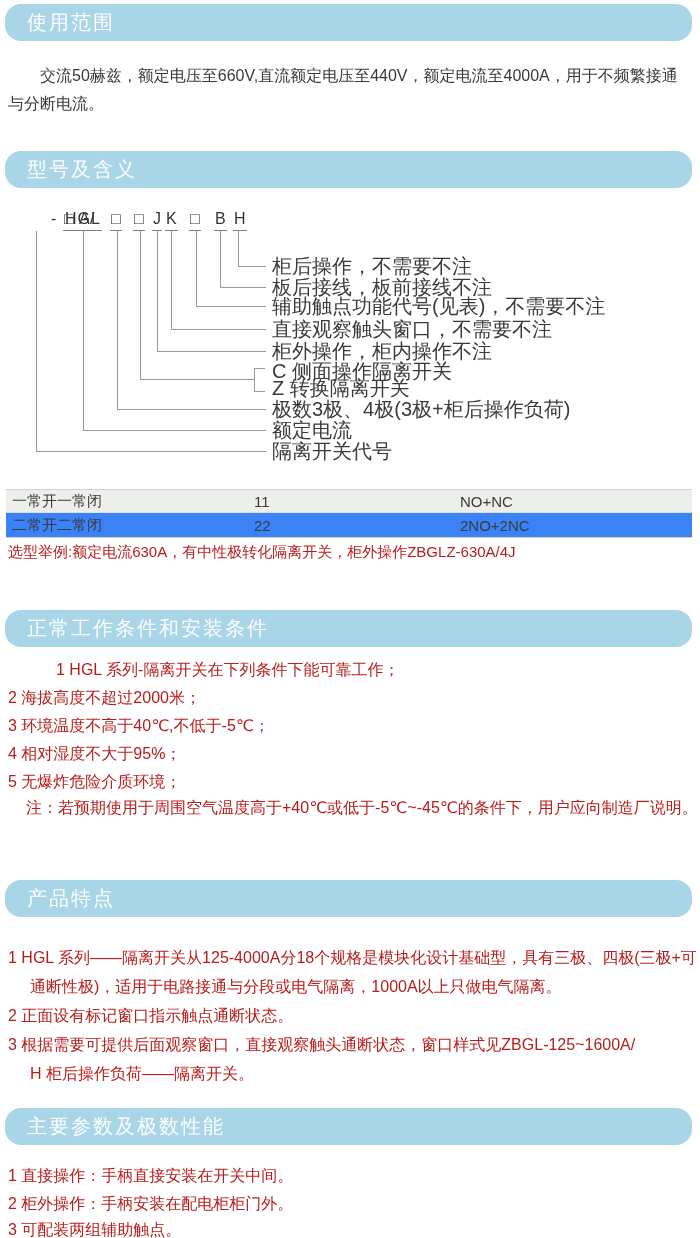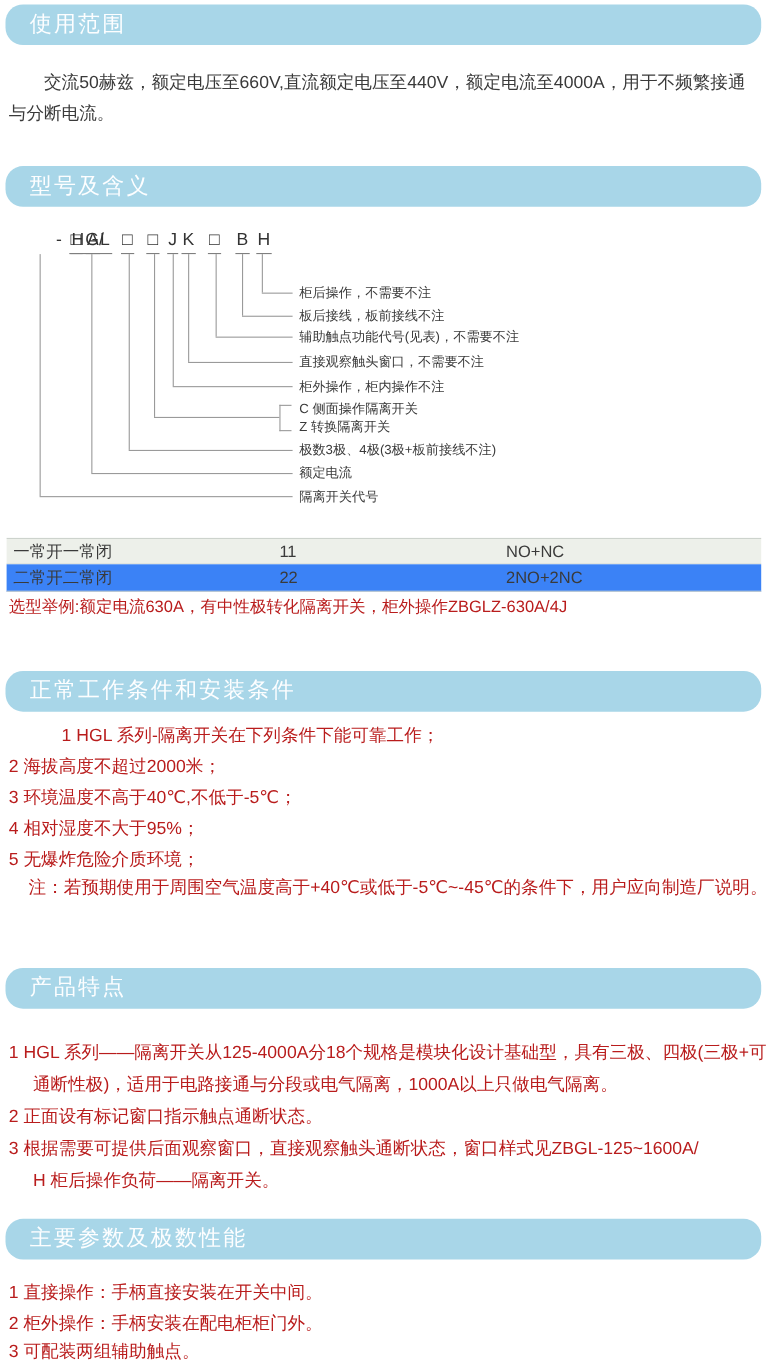--- a/index.html
+++ b/index.html
@@ -23,21 +23,21 @@
   .cp{
     position:absolute;font-size:16px;color:#333;
     border-bottom:1px solid #7f7f7f;padding:0 1px 2px 1px;line-height:18px;
   }
   .vline{position:absolute;width:1px;background:#9a9a9a;}
   .hline{position:absolute;height:1px;background:#9a9a9a;}
   .bracket{
     position:absolute;width:10px;height:22px;
     border-left:1px solid #9a9a9a;border-top:1px solid #9a9a9a;border-bottom:1px solid #9a9a9a;
   }
-  .dlabel{position:absolute;left:272px;font-size:12px;line-height:18px;color:#3a3a3a;white-space:nowrap;}
+  .dlabel{position:absolute;left:272px;font-size:20px;line-height:18px;color:#3a3a3a;white-space:nowrap;}
 
   
   .atable{position:absolute;left:6px;top:489px;width:686px;border-top:1px solid #cdd3cd;}
   .trow{display:grid;grid-template-columns:242px 206px 1fr;align-items:center;font-size:15px;}
   .trow.r1{height:22px;background:#edf0ea;border-bottom:1px solid #dde2dd;}
   .trow.r2{height:24px;background:#3b82f6;border-bottom:1px solid #cdd3cd;}
   .tcell{padding-left:6px;white-space:nowrap;}
 
   .bodyline{position:absolute;left:8px;font-size:16px;line-height:20px;white-space:nowrap;color:#b91c1c;text-align:center;}
 </style>
@@ -94,21 +94,21 @@
     <div class="bracket" style="left:254px;top:368px;"></div>
   </div>
 
   <div class="dlabel" style="top:257px;">柜后操作，不需要不注</div>
   <div class="dlabel" style="top:278px;">板后接线，板前接线不注</div>
   <div class="dlabel" style="top:297px;">辅助触点功能代号(见表)，不需要不注</div>
   <div class="dlabel" style="top:320px;">直接观察触头窗口，不需要不注</div>
   <div class="dlabel" style="top:342px;">柜外操作，柜内操作不注</div>
   <div class="dlabel" style="top:362px;">C 侧面操作隔离开关</div>
   <div class="dlabel" style="top:379px;">Z 转换隔离开关</div>
-  <div class="dlabel" style="top:400px;">极数3极、4极(3极+板前接线不注)</div>
+  <div class="dlabel" style="top:400px;">极数3极、4极(3极+柜后操作负荷)</div>
   <div class="dlabel" style="top:421px;">额定电流</div>
   <div class="dlabel" style="top:442px;">隔离开关代号</div>
 
   <div class="atable">
     <div class="trow r1">
       <div class="tcell">一常开一常闭</div>
       <div class="tcell">11</div>
       <div class="tcell">NO+NC</div>
     </div>
     <div class="trow r2">

